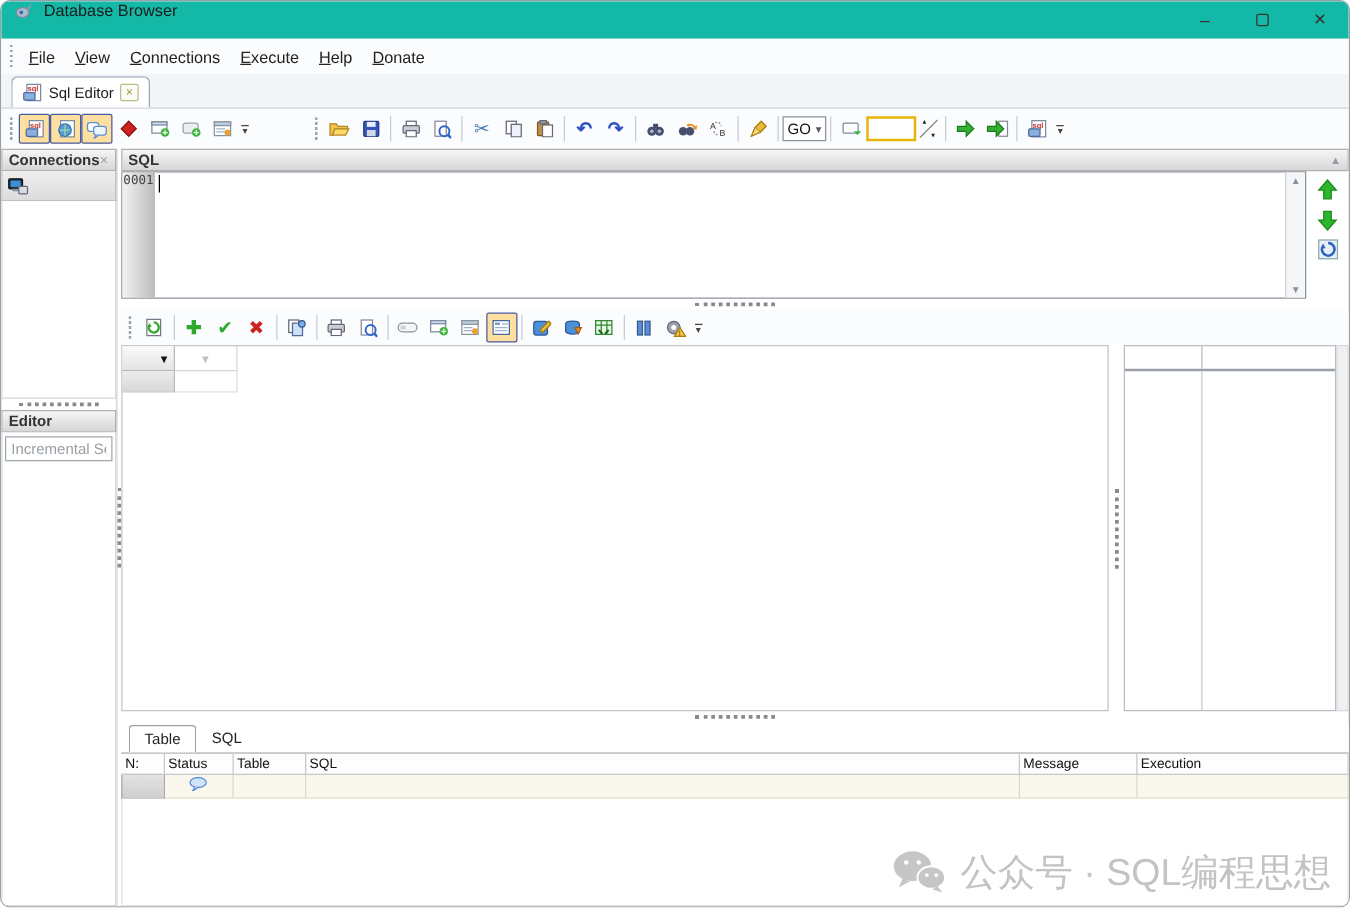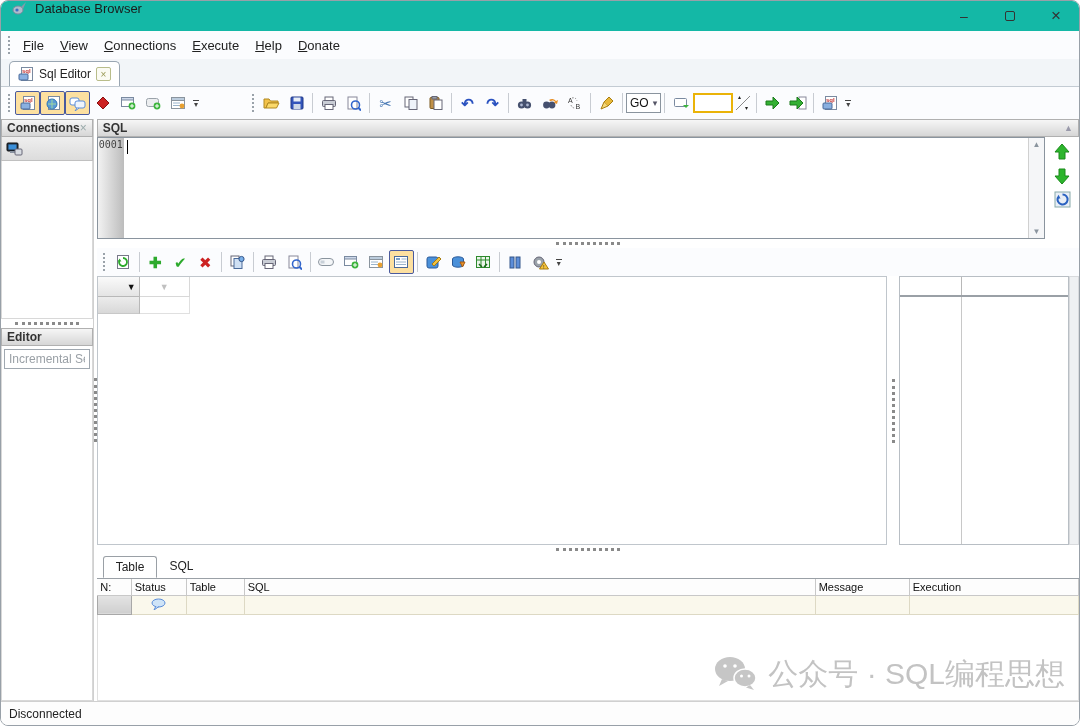--- a/index.html
+++ b/index.html
@@ -653,17 +653,14 @@
                 <circle cx="37" cy="22" r="1.5" fill="#fff"></circle>
               </svg>
           </span>
           <span>公众号 · SQL编程思想</span>
         </div>
       </div>
 
     </div>
   </div>
 
-  <div class="statusbar">
-    <span>Disconnected</span>
-  </div>
 
 </div>
 
 </body></html>

